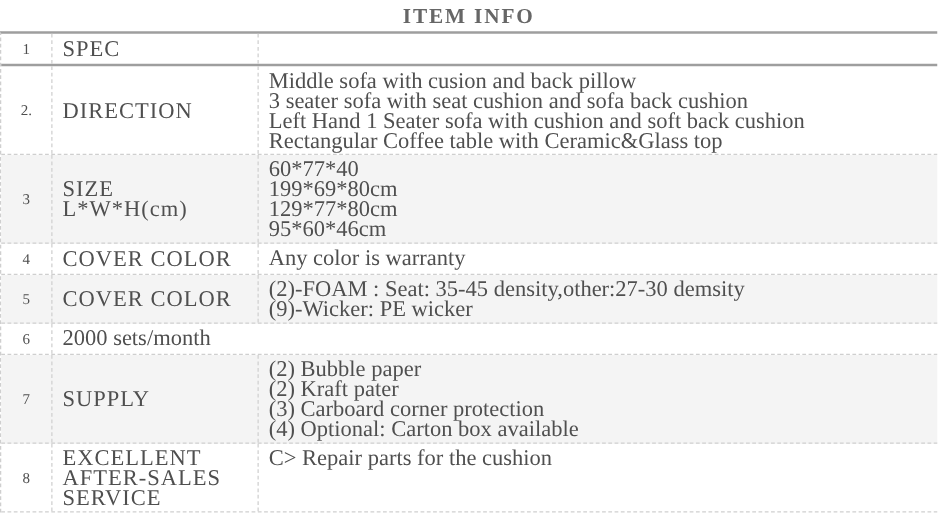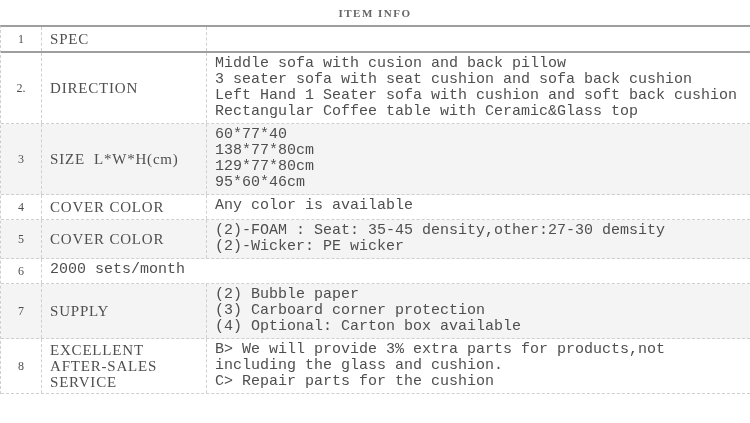--- a/index.html
+++ b/index.html
@@ -19,21 +19,21 @@
     height: 423px;
     overflow: hidden;
   }
   .title-bar {
     height: 25px;
     display: flex;
     align-items: center;
     justify-content: center;
   }
   .title-bar .title {
-    font-size: 11px;
+    font-size: 17px;
     font-weight: bold;
     letter-spacing: 1.5px;
     color: var(--title-color, #666666);
   }
   .itable {
     border-top: 2px solid var(--solid-border, #9e9e9e);
     border-left: 1px dashed var(--dashed-border, #cfcfcf);
   }
   .trow {
     display: grid;
@@ -42,42 +42,41 @@
     min-height: 24px;
   }
   .trow:first-child {
     border-bottom: 2px solid var(--solid-border, #9e9e9e);
   }
   .trow:nth-child(2n+3) {
     background: var(--shade, #f4f4f4);
   }
   .cell {
     padding: 3px 6px;
-    font-size: 15px;
+    font-size: 18px;
     line-height: 16px;
   }
   .cell.num {
     display: flex;
     align-items: center;
     justify-content: center;
     font-size: 12px;
   }
   .cell.label {
     border-left: 1px dashed var(--dashed-border, #cfcfcf);
     display: flex;
     align-items: center;
     letter-spacing: 0.8px;
     white-space: pre-wrap;
     padding-left: 8px;
   }
   .cell.content {
     border-left: 1px dashed var(--dashed-border, #cfcfcf);
     padding-left: 8px;
     padding-right: 6px;
-    font-family: Liberation Mono, monospace;
   }
   .cell.content .line {
     min-height: 16px;
   }
 </style>
 </head>
 <body>
 
 <div class="page">
   <div class="title-bar">
@@ -97,57 +96,57 @@
           <div class="line">3 seater sofa with seat cushion and sofa back cushion</div>
           <div class="line">Left Hand 1 Seater sofa with cushion and soft back cushion</div>
           <div class="line">Rectangular Coffee table with Ceramic&amp;Glass top</div>
         </div>
       </div>
       <div class="trow">
         <div class="cell num">3</div>
         <div class="cell label">SIZE  L*W*H(cm)</div>
         <div class="cell content">
           <div class="line">60*77*40</div>
-          <div class="line">138*77*80cm</div>
+          <div class="line">199*69*80cm</div>
           <div class="line">129*77*80cm</div>
           <div class="line">95*60*46cm</div>
         </div>
       </div>
       <div class="trow">
         <div class="cell num">4</div>
         <div class="cell label">COVER COLOR</div>
         <div class="cell content">
-          <div class="line">Any color is available</div>
+          <div class="line">Any color is warranty</div>
         </div>
       </div>
       <div class="trow">
         <div class="cell num">5</div>
         <div class="cell label">COVER COLOR</div>
         <div class="cell content">
           <div class="line">(2)-FOAM : Seat: 35-45 density,other:27-30 demsity</div>
-          <div class="line">(2)-Wicker: PE wicker</div>
+          <div class="line">(9)-Wicker: PE wicker</div>
         </div>
       </div>
       <div class="trow">
         <div class="cell num">6</div>
         <div class="cell content">
           <div class="line">2000 sets/month</div>
         </div>
       </div>
       <div class="trow">
         <div class="cell num">7</div>
         <div class="cell label">SUPPLY</div>
         <div class="cell content">
           <div class="line">(2) Bubble paper</div>
+          <div class="line">(2) Kraft pater</div>
           <div class="line">(3) Carboard corner protection</div>
           <div class="line">(4) Optional: Carton box available</div>
         </div>
       </div>
       <div class="trow">
         <div class="cell num">8</div>
         <div class="cell label">EXCELLENT AFTER-SALES SERVICE</div>
         <div class="cell content">
-          <div class="line">B&gt; We will provide 3% extra parts for products,not including the glass and cushion.</div>
           <div class="line">C&gt; Repair parts for the cushion</div>
         </div>
       </div>
     </div>
 </div>
 
 </body></html>

